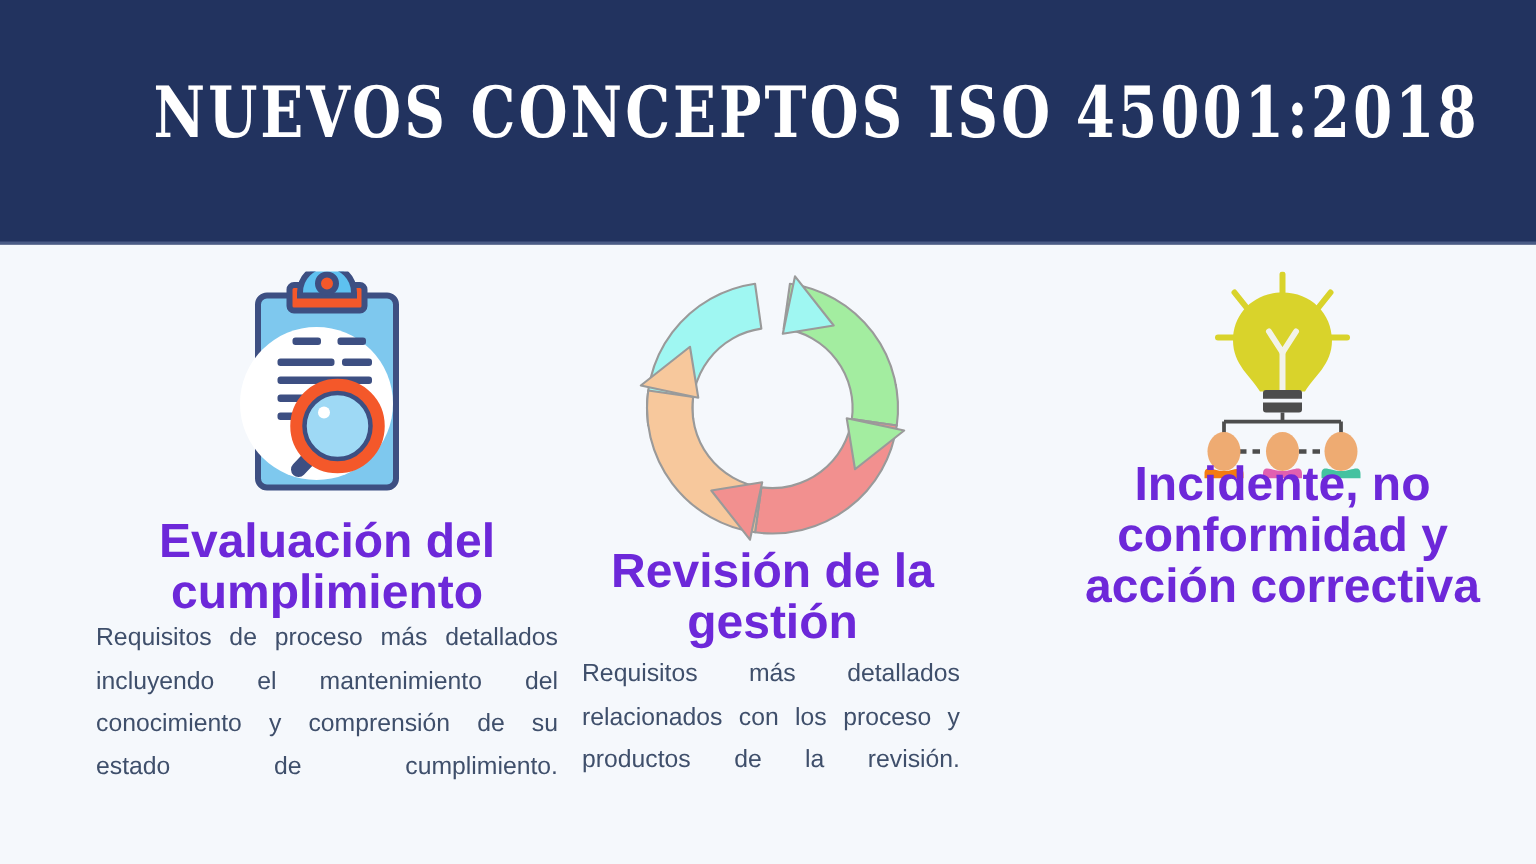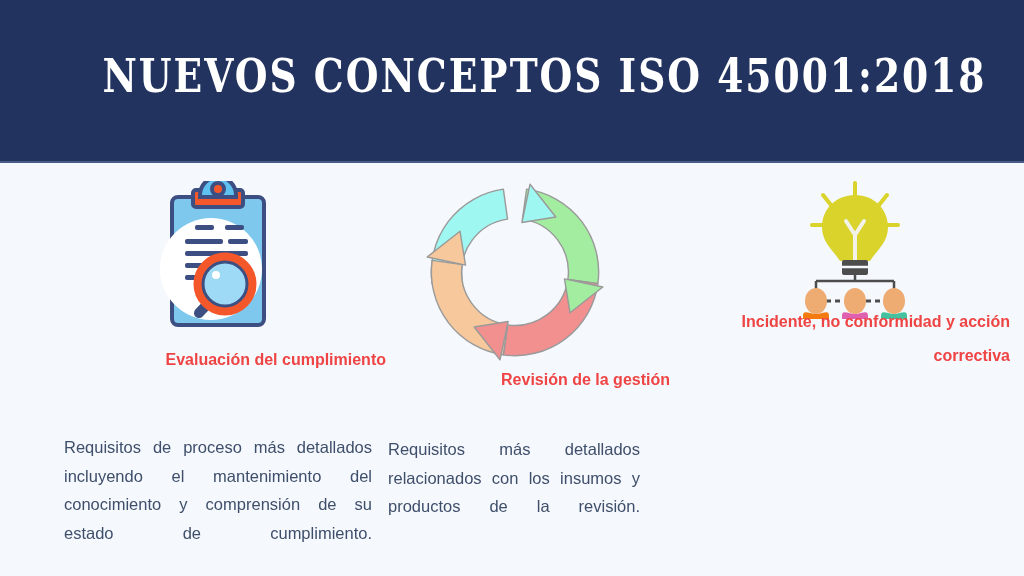--- a/index.html
+++ b/index.html
@@ -74,45 +74,45 @@
     align-items: flex-start;
   }
   .col-1 .icon-wrap { top: 18px; height: 155px; }
   .col-2 .icon-wrap { top: 20px; height: 180px; }
   .col-3 .icon-wrap { top: 18px; height: 140px; }
 
   .heading {
     position: absolute;
     left: 0;
     width: 100%;
-    text-align: right;
-    color: #ef4444;
+    text-align: center;
+    color: #6d28d9;
     font-family: "Liberation Sans", sans-serif;
     font-weight: 700;
-    font-size: 16px;
+    font-size: 32px;
     line-height: 34px;
   }
   .col-1 .heading { top: 180px; }
   .col-2 .heading { top: 200px; }
   .col-3 .heading { top: 142px; }
 
   .body-text {
     position: absolute;
     left: 0;
     width: 100%;
     text-align: justify;
     text-justify: inter-word;
     color: #3f4f6b;
     font-family: "Liberation Sans", sans-serif;
     font-weight: 400;
     font-size: 16.5px;
     line-height: 28.5px;
     box-sizing: border-box;
   }
-  .col-1 .body-text { top: 270px; padding: 0 14px 0 14px; }
+  .col-1 .body-text { top: 248px; padding: 0 14px 0 14px; }
   .col-2 .body-text { top: 272px; padding: 0 30px 0 28px; }
   .col-3 .body-text { top: 242px; padding: 0 12px 0 24px; }
   .body-text::after {
     content: "";
     display: inline-block;
     width: 100%;
   }
 </style>
 </head>
 <body>
@@ -194,21 +194,21 @@
             <path d="M104 156 L104 200 L68 170 Z" fill="#f2908f" transform="rotate(12 100 100)"></path>
 
             <path d="M44 104 L0 104 L30 68 Z" fill="#f7c89c" transform="rotate(12 100 100)"></path>
           </g>
           <circle cx="100" cy="100" r="46" fill="#f5f8fc"></circle>
         </svg>
       </div>
 
       <div class="heading">Revisión de la gestión</div>
 
-      <div class="body-text">Requisitos más detallados relacionados con los insumos y productos de la revisión.</div>
+      <div class="body-text">Requisitos más detallados relacionados con los proceso y productos de la revisión.</div>
     </div>
 
     <div class="col col-3">
 
       <div class="icon-wrap">
         <svg width="130" height="138" viewBox="0 0 130 138">
 
           <g stroke="#d9d32b" stroke-width="4" stroke-linecap="round">
             <line x1="65" y1="2" x2="65" y2="14"></line>
             <line x1="33" y1="14" x2="41" y2="24"></line>

